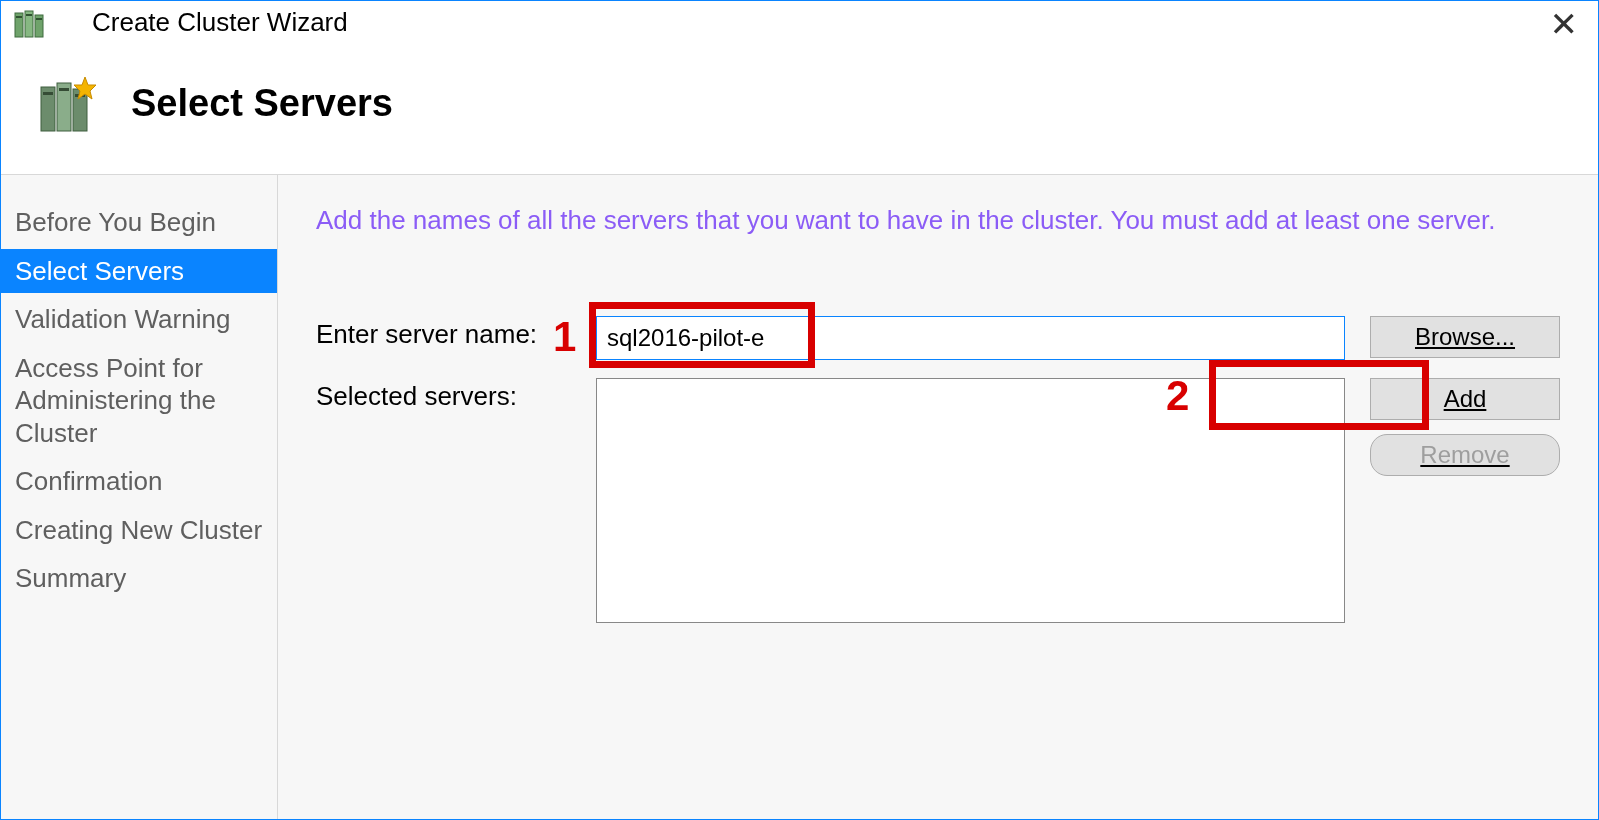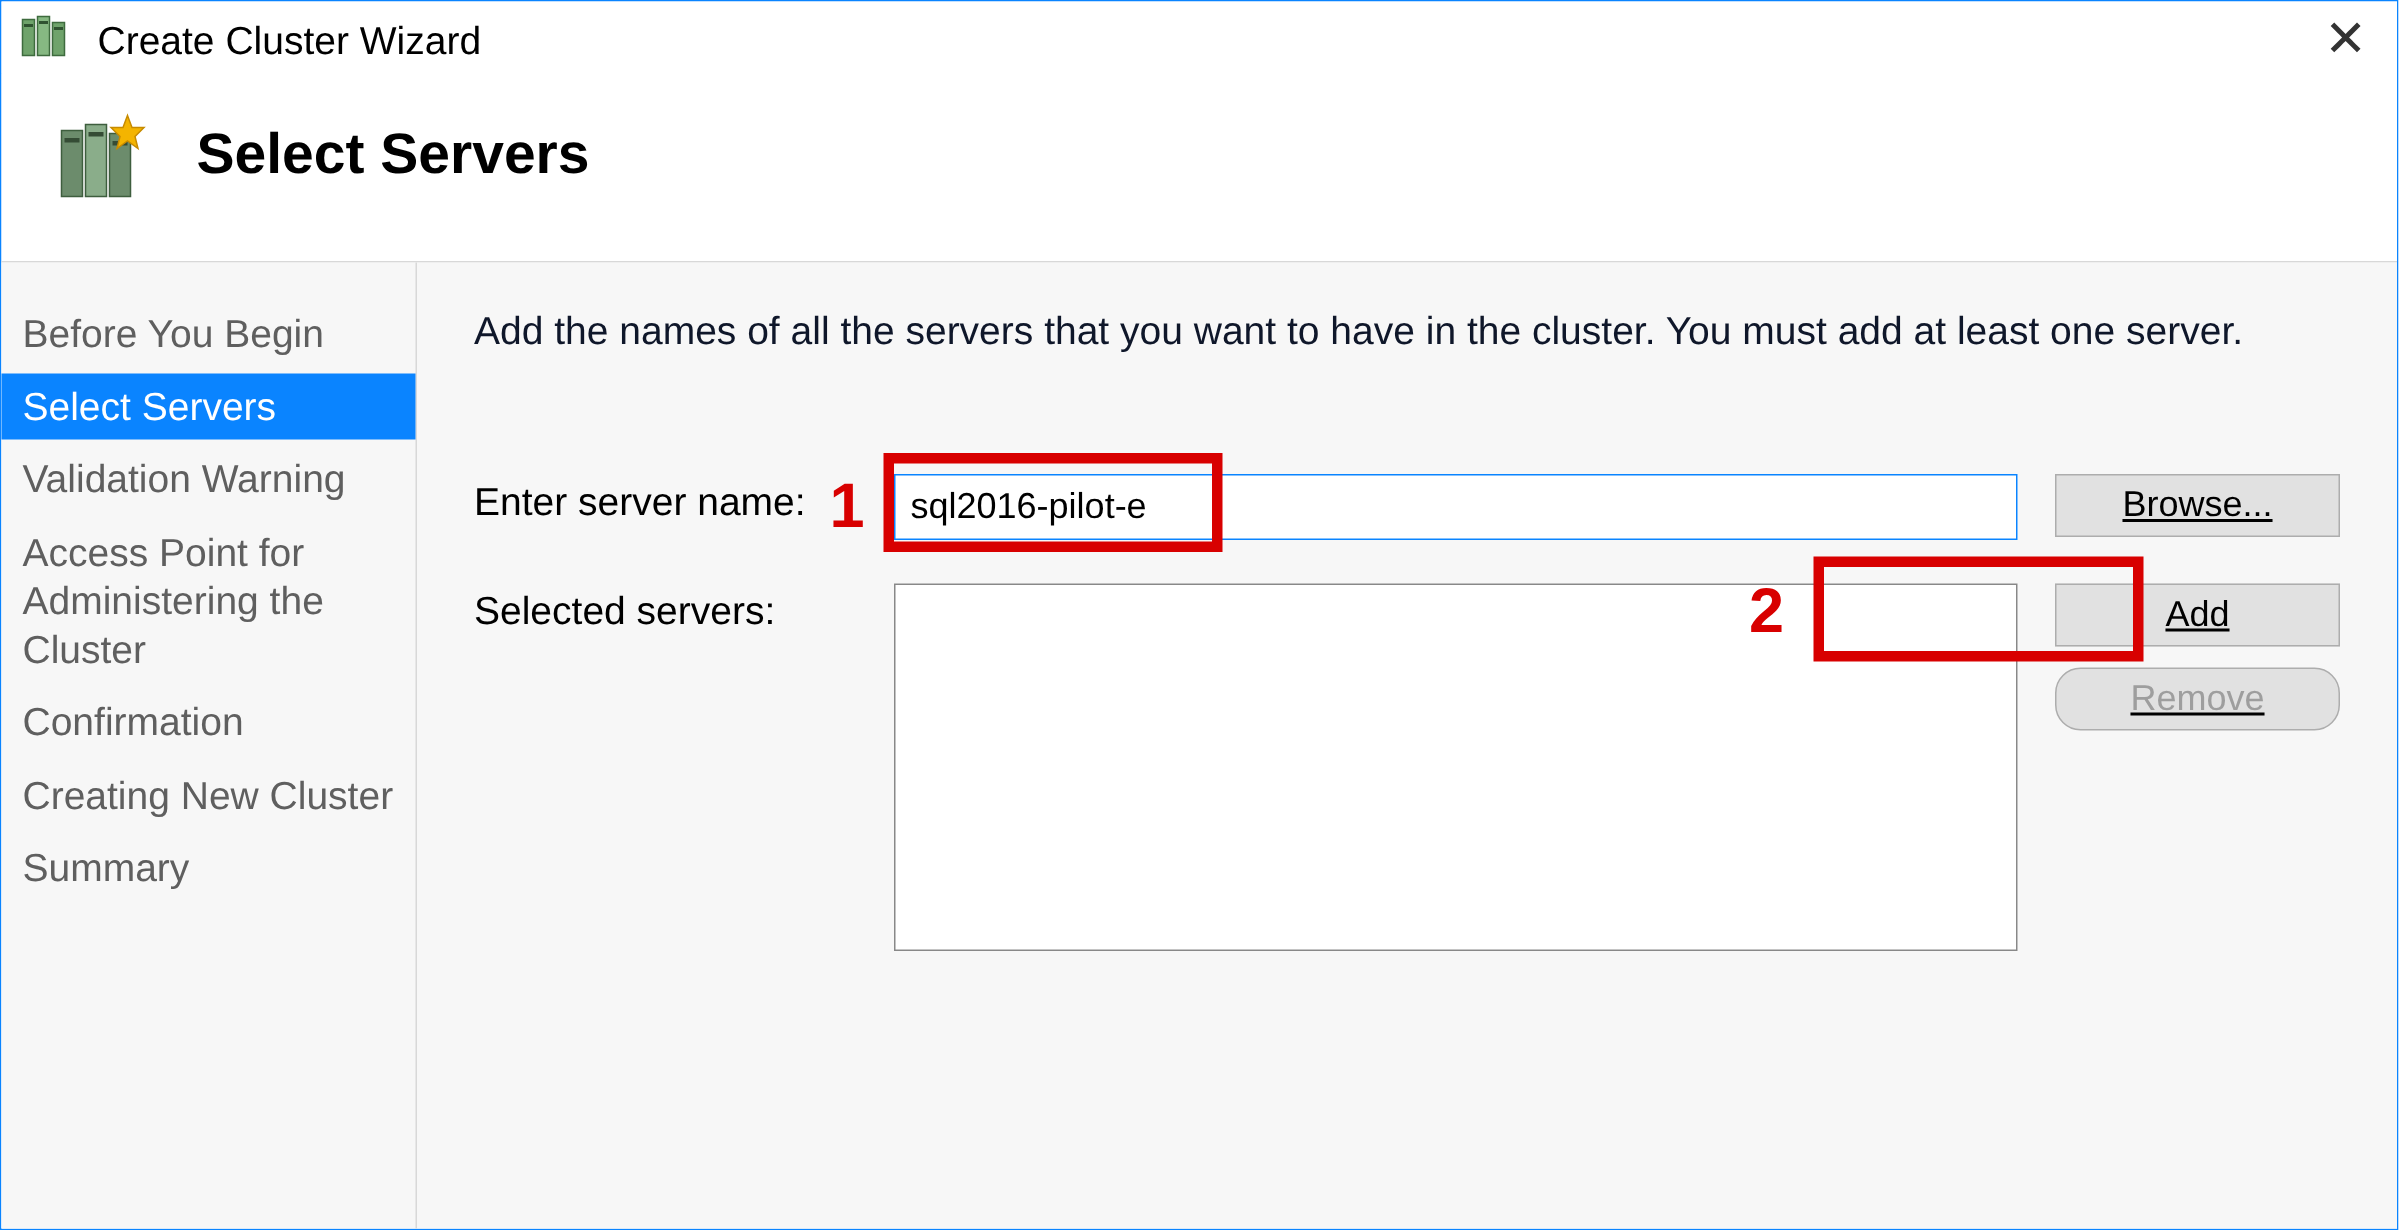--- a/index.html
+++ b/index.html
@@ -16,26 +16,27 @@
   .window {
     width: 100%;
     height: 100%;
     border: 1px solid #0a84ff;
     background: #fff;
     display: flex;
     flex-direction: column;
   }
   .titlebar {
     display: flex;
-    align-items: flex-end;
+    align-items: flex-start;
     padding: 6px 10px;
     font-size: 26px;
     font-weight: 400;
     color: #000;
     background: #fff;
+    gap: 27px;
   }
   .titlebar .title-icon {
     width: 36px;
     height: 36px;
     margin-right: 18px;
   }
   .titlebar .spacer { flex: 1; }
   .titlebar .close-btn {
     font-size: 34px;
     font-weight: 300;
@@ -86,27 +87,27 @@
     color: #fff;
   }
   .main {
     flex: 1;
     padding: 30px 38px;
     background: #f7f7f7;
     position: relative;
   }
   .instructions {
     font-size: 26px;
-    color: #0f172a;
+    color: #8b5cf6;
     margin-bottom: 80px;
   }
   .form-row {
     display: flex;
     align-items: flex-start;
-    margin-bottom: 29px;
+    margin-bottom: 18px;
     position: relative;
   }
   .form-label {
     width: 280px;
     font-size: 26px;
     color: #000;
     padding-top: 3px;
   }
   .form-field {
     flex: 1;

